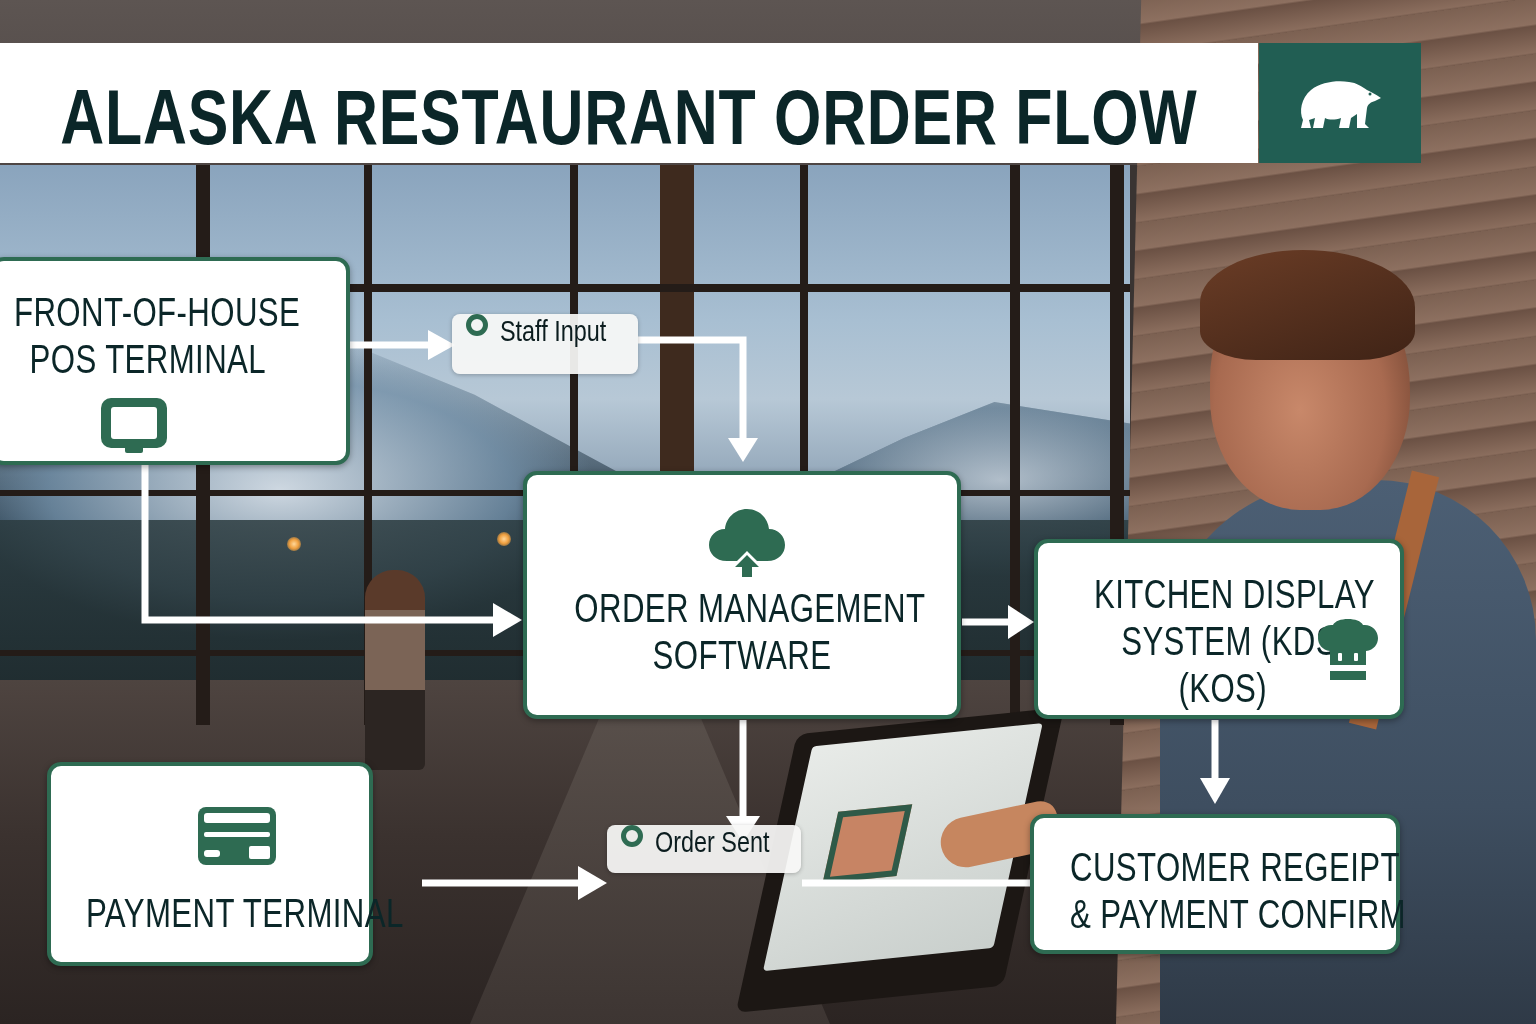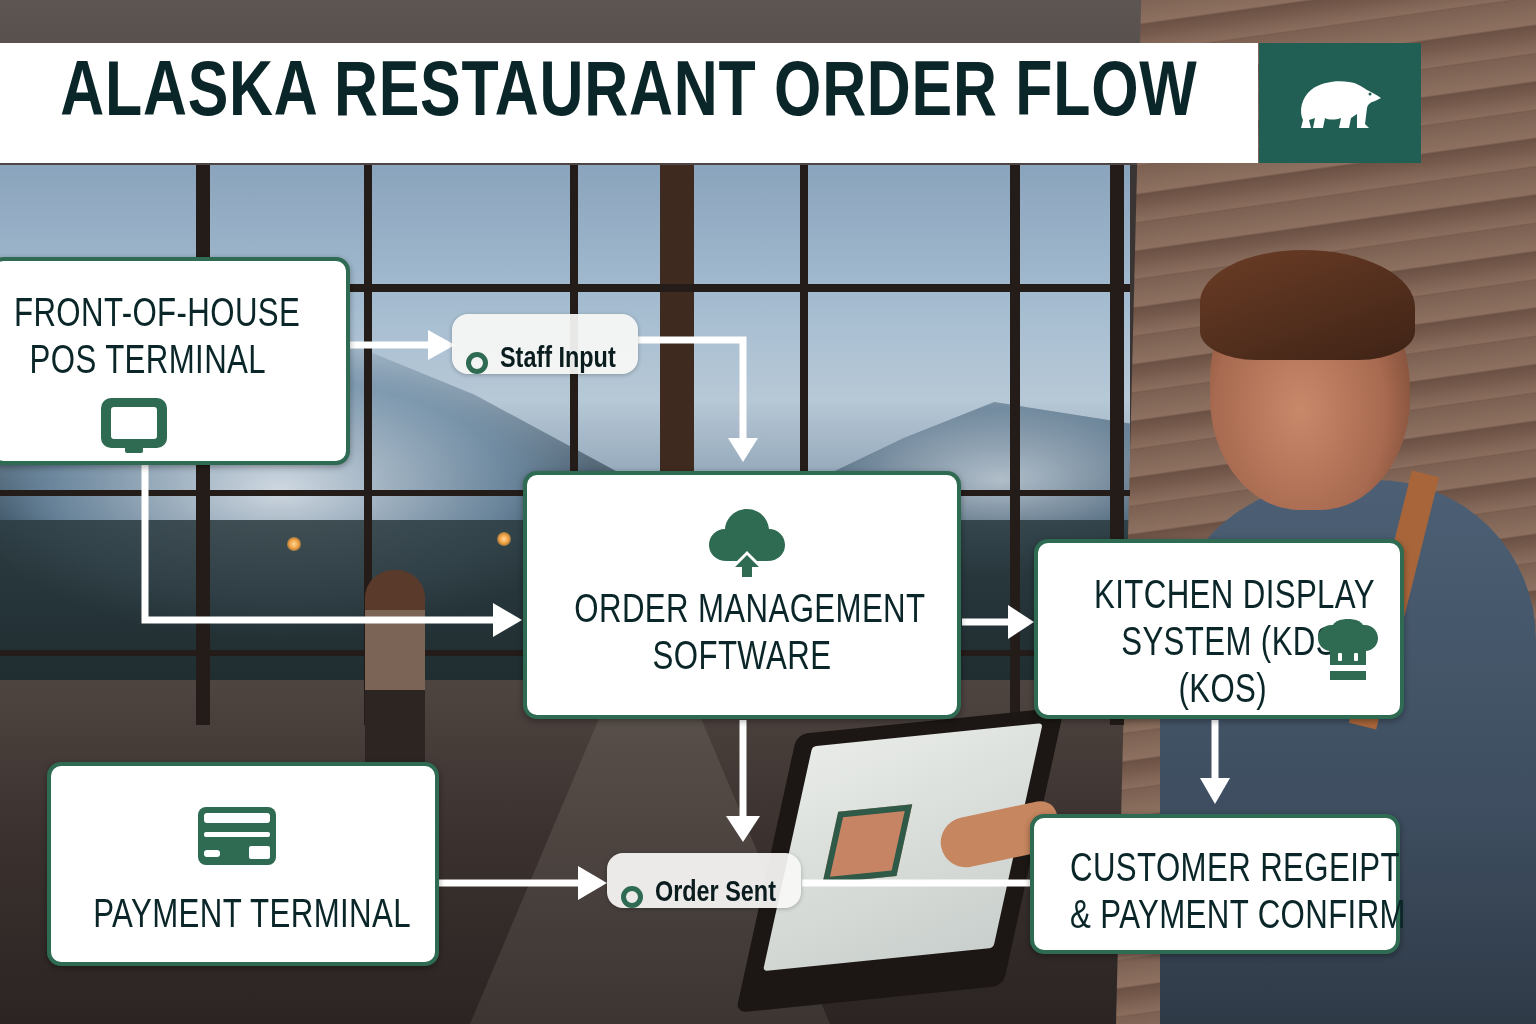--- a/index.html
+++ b/index.html
@@ -50,21 +50,21 @@
   .hand { position:absolute; left:940px; top:810px; width:120px; height:50px;
     background:#c6865f; border-radius:30px 20px 20px 30px; transform:rotate(-12deg); }
   .lamp { position:absolute; width:14px; height:14px; border-radius:50%;
     background:radial-gradient(circle,#ffd79a 0%,#f0a040 45%,rgba(240,160,64,0) 100%); }
   .standing-man { position:absolute; left:365px; top:570px; width:60px; height:200px;
     background:linear-gradient(180deg,#5a3a2a 0 20%,#7b6456 20% 60%,#2c2522 60% 100%);
     border-radius:28px 28px 6px 6px; }
 
   
   .title-bar { position:absolute; left:0; top:43px; width:1258px; height:120px; background:#ffffff;
-    display:flex; align-items:flex-start; justify-content:center; }
+    display:flex; align-items:flex-end; justify-content:center; }
   .title-text { font-family:"Liberation Sans", sans-serif; font-weight:700; font-size:78px;
     color:#0b2628; letter-spacing:1px; transform:scaleX(0.78); white-space:nowrap; }
   .logo-box { position:absolute; left:1259px; top:43px; width:162px; height:120px; background:#215e53;
     display:flex; align-items:center; justify-content:center; }
 
   
   .node { position:absolute; background:#ffffff; border:4px solid #2e6b52; border-radius:14px;
     box-sizing:border-box; box-shadow:0 2px 6px rgba(0,0,0,0.35); }
   .node-label { font-family:"Liberation Sans", sans-serif; font-weight:400; color:#0b2628;
     text-transform:uppercase; font-size:40px; line-height:1.18; letter-spacing:0.5px;
@@ -76,36 +76,36 @@
   #node-pos .icon { position:absolute; left:105px; top:135px; }
 
   #node-oms { left:523px; top:471px; width:438px; height:248px; }
   #node-oms .icon { position:absolute; left:182px; top:34px; }
   #node-oms .node-label { position:absolute; left:0; right:0; top:110px; text-align:center; transform-origin:center top; }
 
   #node-kds { left:1034px; top:539px; width:370px; height:180px;text-decoration:underline; }
   #node-kds .node-label { position:absolute; left:56px; top:28px; transform-origin:left top; text-align:center; }
   #node-kds .icon { position:absolute; left:280px; top:76px; }
 
-  #node-pay { left:47px; top:762px; width:392px; height:204px; }
+  #node-pay { left:47px; top:762px; width:326px; height:204px; }
   #node-pay .icon { position:absolute; left:146px; top:40px; }
   #node-pay .node-label { position:absolute; left:0; right:0; top:124px; text-align:center; transform-origin:center top; }
 
   #node-receipt { left:1030px; top:814px; width:370px; height:140px;padding-left:16px; }
   #node-receipt .node-label { position:absolute; left:36px; top:26px; transform-origin:left top; }
 
   
-  .pill { position:absolute; background:rgba(248,248,246,0.93); border-radius:16px;
-    display:flex; align-items:flex-end; box-sizing:border-box; padding-left:14px;
-    box-shadow:0 1px 4px rgba(0,0,0,0.25);font-weight:bold; }
+  .pill { position:absolute; background:rgba(248,248,246,0.93); border-radius:8px;
+    display:flex; align-items:flex-start; box-sizing:border-box; padding-left:14px;
+    box-shadow:0 1px 4px rgba(0,0,0,0.25); }
   .pill-dot { width:22px; height:22px; border:5px solid #2e6b52; border-radius:50%; box-sizing:border-box; flex:0 0 auto; }
   .pill-text { font-family:"Liberation Sans", sans-serif; font-size:30px; color:#0b1c1e;
     margin-left:12px; transform:scaleX(0.78); transform-origin:left center; white-space:nowrap; }
   #pill-staff { left:452px; top:314px; width:186px; height:60px; }
-  #pill-order { left:607px; top:853px; width:194px; height:55px; }
+  #pill-order { left:607px; top:825px; width:194px; height:48px; }
 
   
   .arrows { position:absolute; left:0; top:0; width:1536px; height:1024px; pointer-events:none; }
 </style>
 </head>
 <body>
 
 <div class="bg">
   <div class="bg-ceiling"></div>
   <div class="bg-sky"></div>

